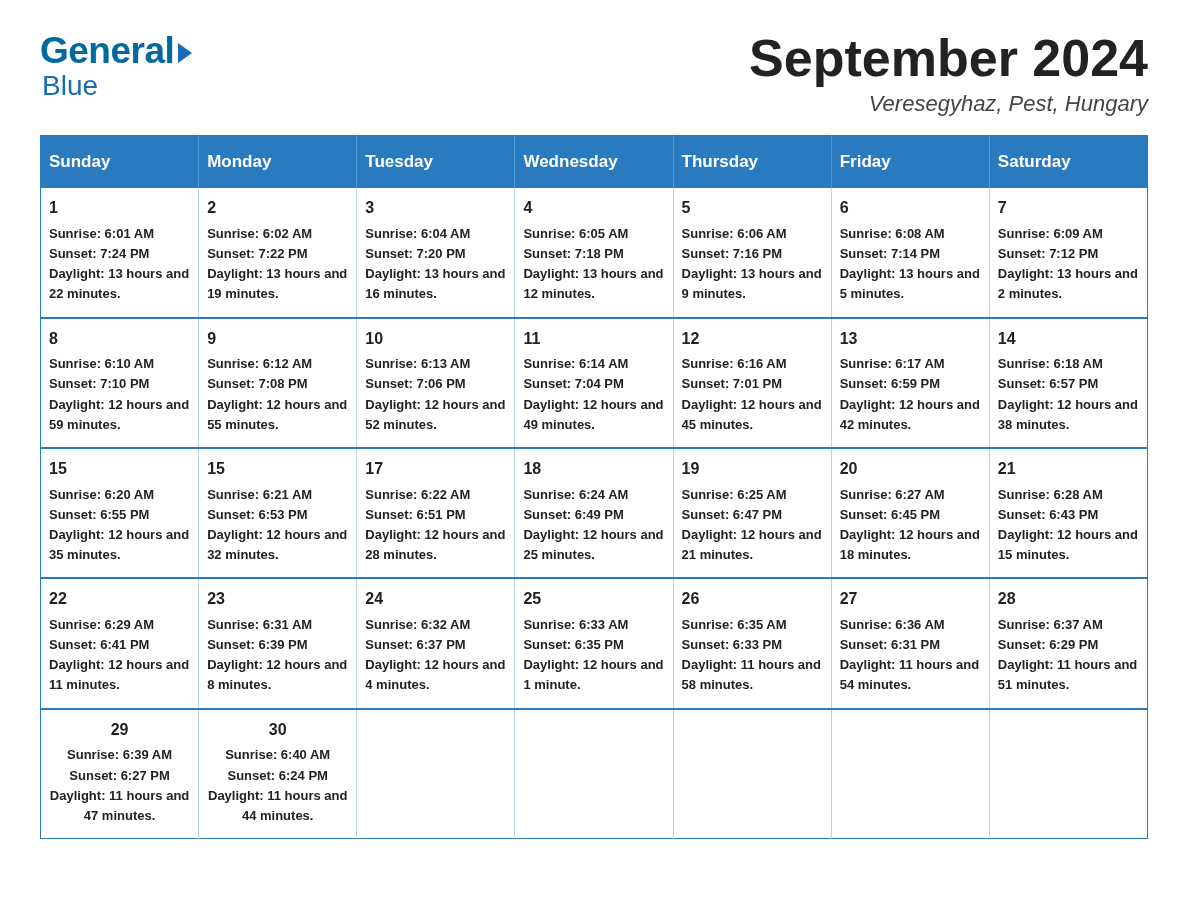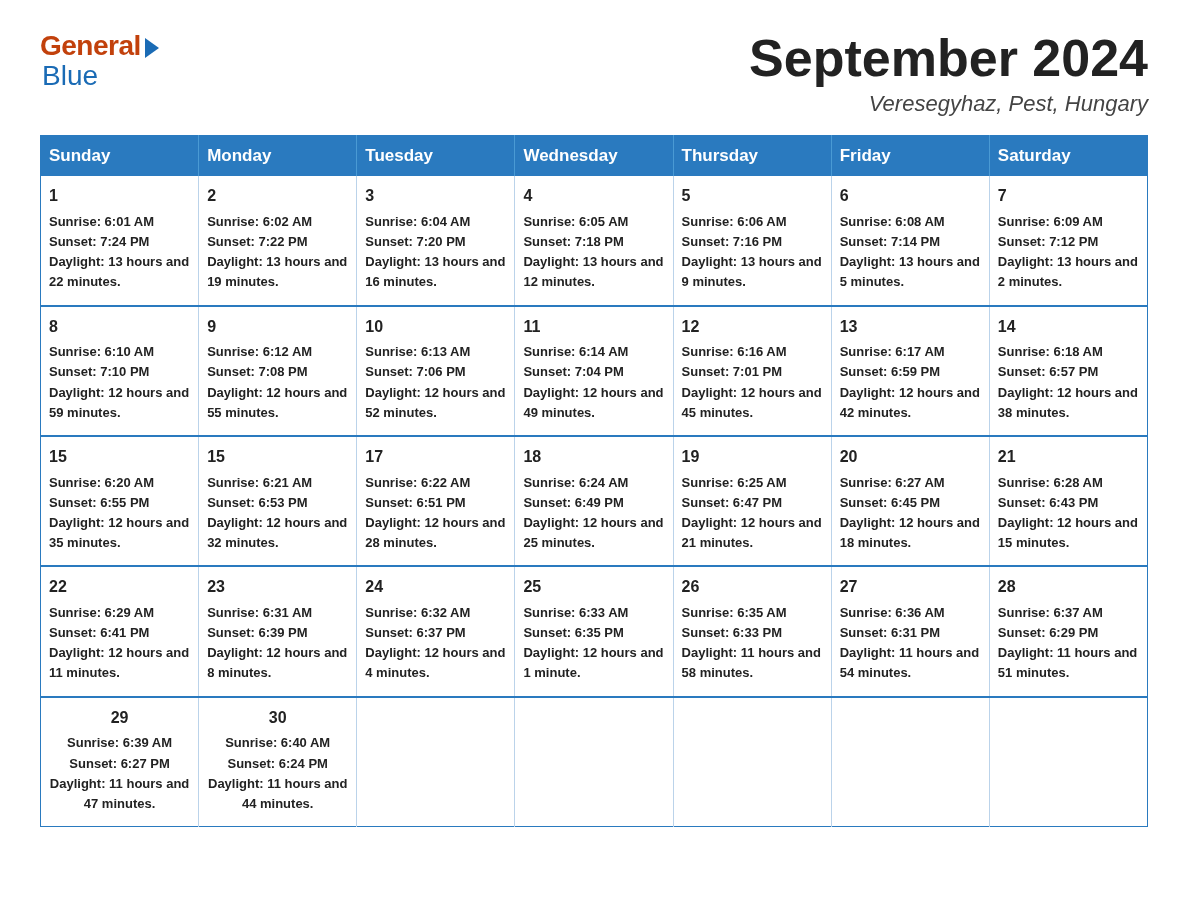--- a/index.html
+++ b/index.html
@@ -20,23 +20,23 @@
     .logo {
       display: flex;
       flex-direction: column;
       align-items: flex-start;
     }
     .logo-top {
       display: flex;
       align-items: center;
     }
     .logo-general {
-      font-size: 28px;
-      font-weight: bold;
-      color: #c2410c;
+      font-size: 37px;
+      font-weight: bold;
+      color: #0369a1;
       letter-spacing: -0.5px;
     }
     .logo-arrow {
       width: 0;
       height: 0;
       border-left: 14px solid #1a6bb5;
       border-top: 10px solid transparent;
       border-bottom: 10px solid transparent;
       margin-left: 4px;
       margin-top: 4px;
@@ -66,21 +66,21 @@
     .calendar {
       width: 100%;
       border-collapse: collapse;
       border: 1.5px solid #2a7abf;
     }
     .calendar thead tr th {
       background: #2a7abf;
       color: #fff;
       font-size: 17px;
       font-weight: bold;
-      padding: 10px 8px;
+      padding: 16px 8px;
       text-align: left;
       border-right: 1.5px solid #4a9ad4;
     }
     .calendar thead tr th:last-child {
       border-right: none;
     }
     .calendar tbody tr td {
       vertical-align: top;
       padding: 8px 8px 12px 8px;
       border-right: 1px solid #bbd3ea;

